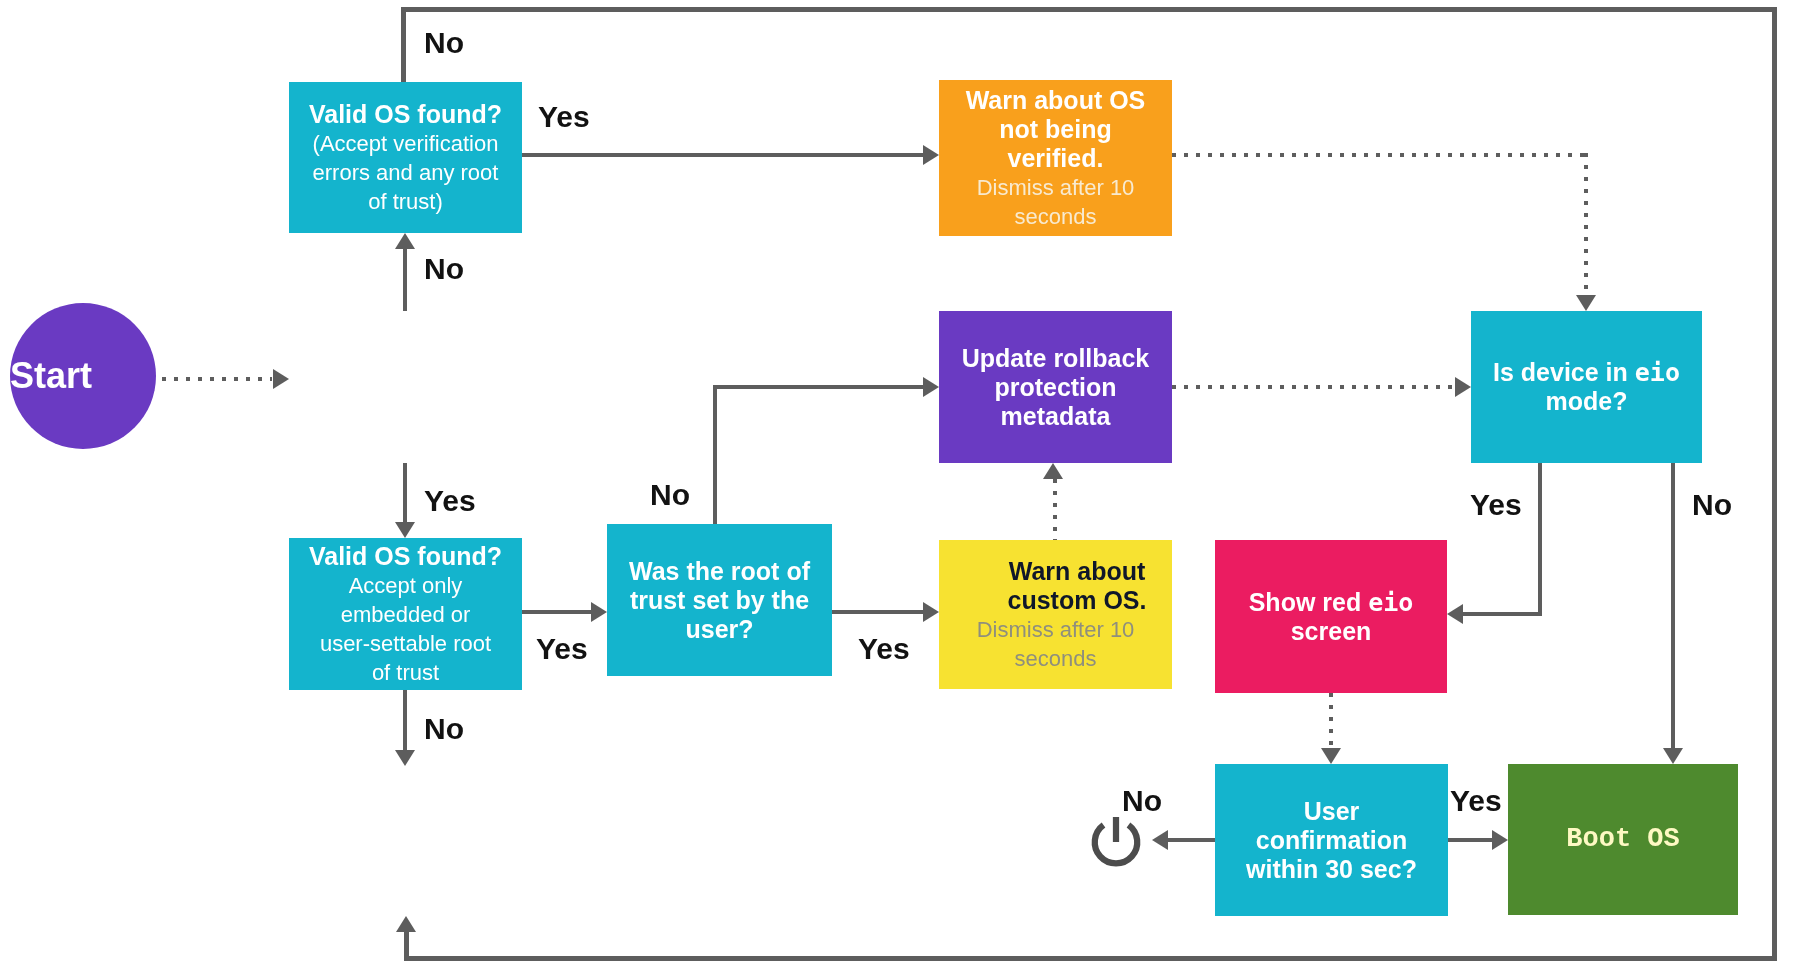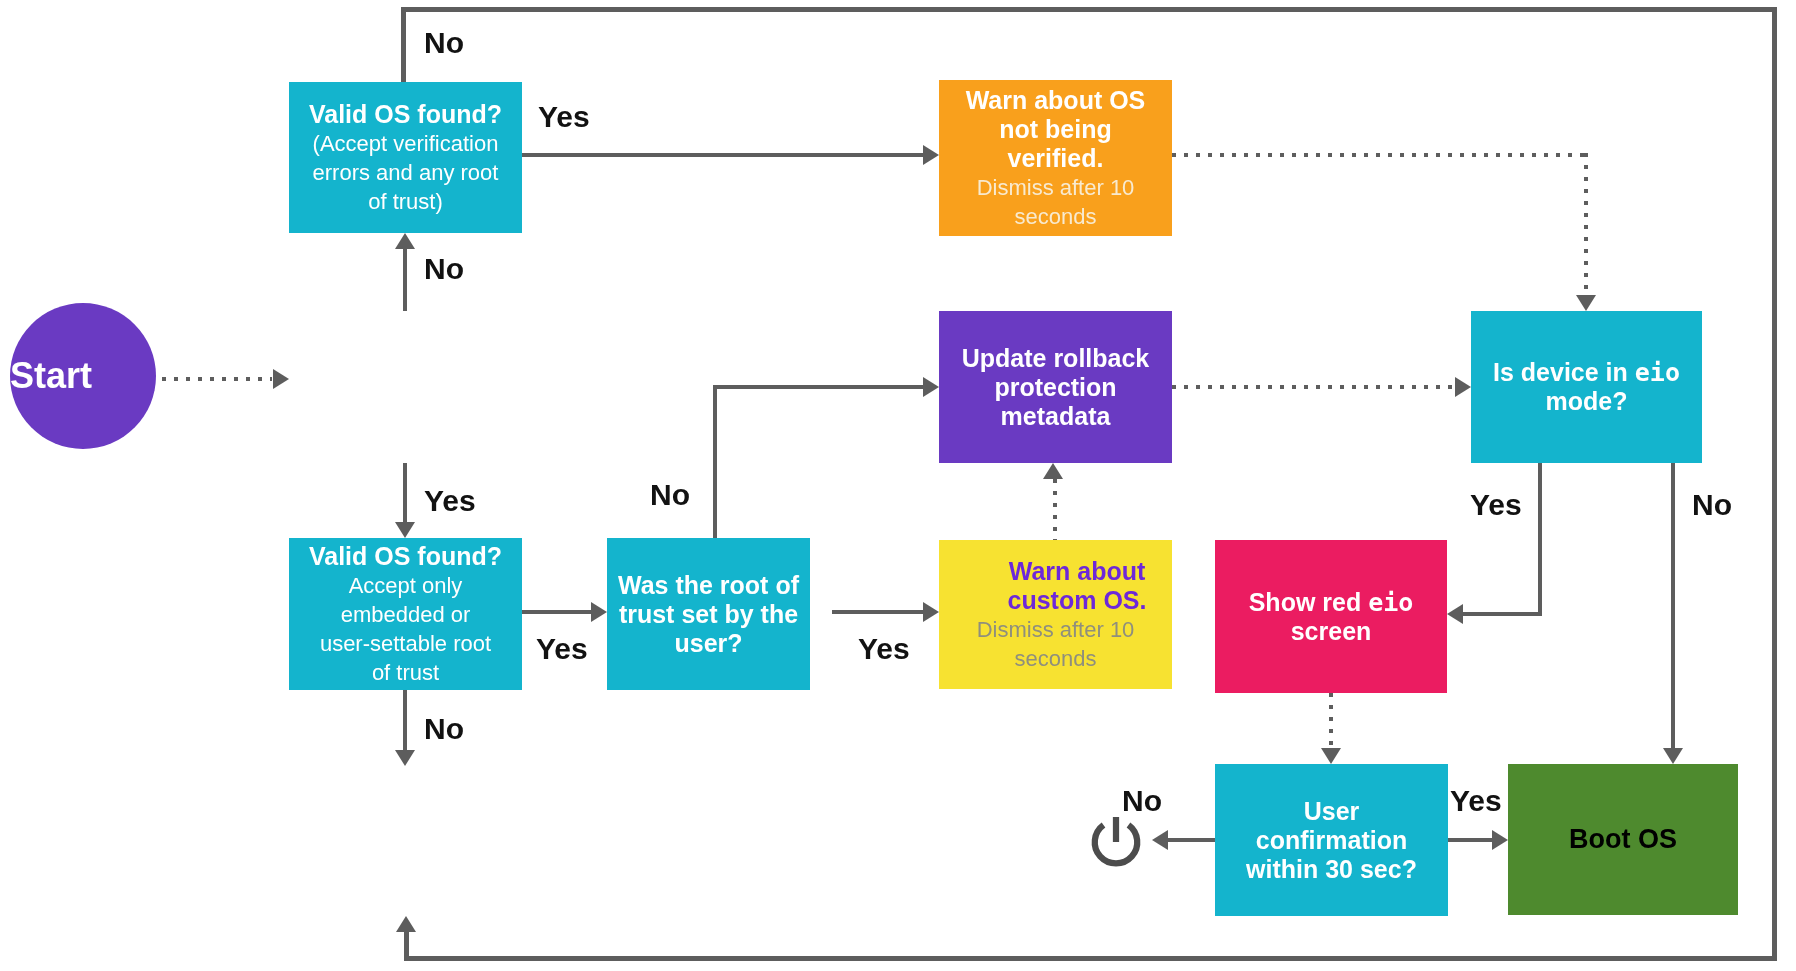--- a/index.html
+++ b/index.html
@@ -7,25 +7,25 @@
           font-family:"Liberation Sans",sans-serif;}
   
   .node{position:absolute;display:flex;flex-direction:column;justify-content:center;
         align-items:center;text-align:center;box-sizing:border-box;padding:6px 8px;}
   .node .t{font-weight:bold;font-size:25px;line-height:29px;}
   .node .s{font-weight:normal;font-size:22px;line-height:29px;}
   .cyan{background:#14b4cd;color:#ffffff;}
   .orange{background:#f9a01c;color:#ffffff;}
   .orange .s{color:#f8ead0;}
   .yellow{background:#f7e231;}
-  .yellow .t{color:#6d28d9;margin-left:43px;}
+  .yellow .t{color:#0f172a;margin-left:43px;}
   .yellow .s{color:#8f8f7d;}
   .purple{background:#6a3ac2;color:#ffffff;}
   .pink{background:#eb1c61;color:#ffffff;}
-  .green{background:#4e8a2e;color:#000000;}
+  .green{background:#4e8a2e;color:#fef9c3;font-family:Liberation Mono, monospace;}
   .green .t{font-size:27px;}
   .mono{font-family:"DejaVu Sans Mono",monospace;}
   
   .start{position:absolute;left:10px;top:303px;width:146px;height:146px;border-radius:50%;
          background:#6a3ac2;color:#ffffff;font-weight:bold;font-size:36px;
          display:flex;align-items:center;}
   
   .ln{position:absolute;background:#5d5d5d;}
   .dh{position:absolute;height:4px;background:repeating-linear-gradient(90deg,#5d5d5d 0 4px,transparent 4px 12px);}
   .dv{position:absolute;width:4px;background:repeating-linear-gradient(180deg,#5d5d5d 0 4px,transparent 4px 12px);}
@@ -134,21 +134,21 @@
   </div>
 
   <div class="node cyan" style="left:289px;top:538px;width:233px;height:152px;">
     <div class="t">Valid OS found?</div>
     <div class="s">Accept only</div>
     <div class="s">embedded or</div>
     <div class="s">user-settable root</div>
     <div class="s">of trust</div>
   </div>
 
-  <div class="node cyan" style="left:607px;top:538px;width:203px;height:152px;">
+  <div class="node cyan" style="left:607px;top:524px;width:225px;height:152px;">
     <div class="t">Was the root of</div>
     <div class="t">trust set by the</div>
     <div class="t">user?</div>
   </div>
 
   <div class="node yellow" style="left:939px;top:540px;width:233px;height:149px;">
     <div class="t">Warn about</div>
     <div class="t">custom OS.</div>
     <div class="s">Dismiss after 10</div>
     <div class="s">seconds</div>

